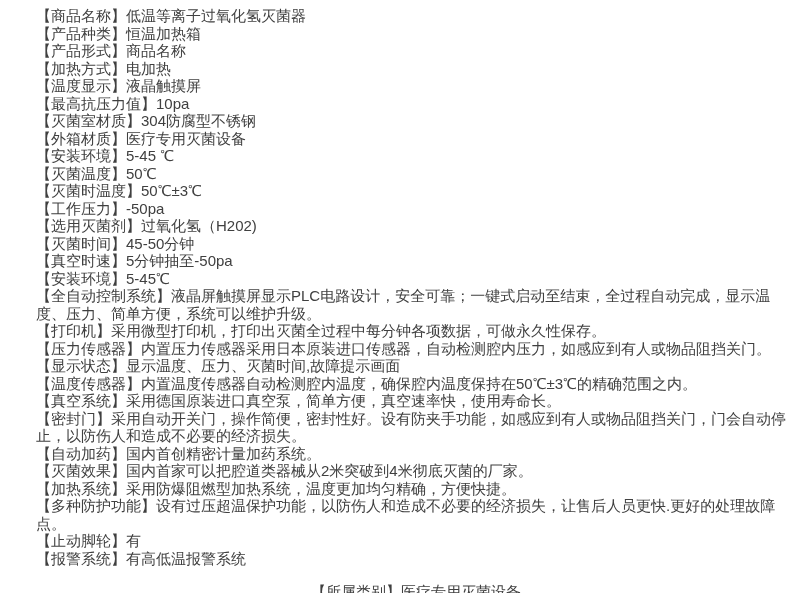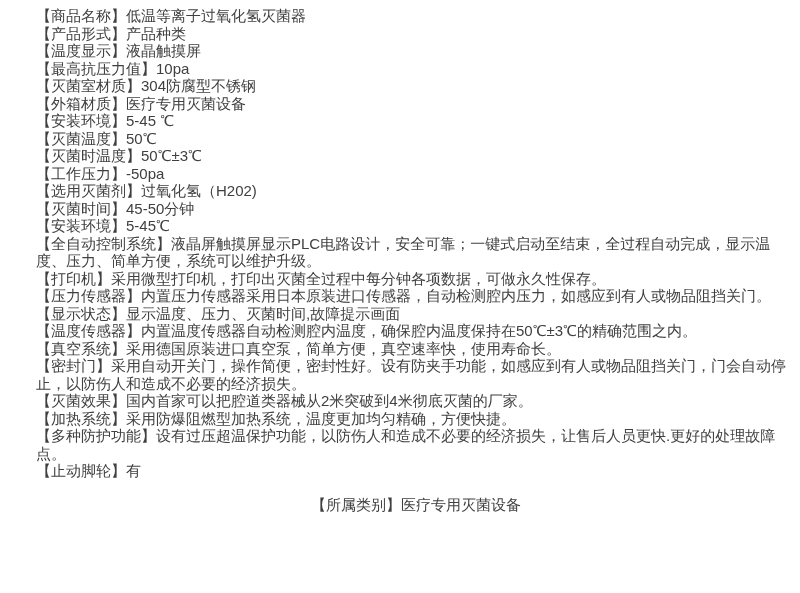--- a/index.html
+++ b/index.html
@@ -34,23 +34,25 @@
     color: #404040;
   }
 </style>
 </head>
 <body>
 
 <div class="page" style="color: rgb(64, 64, 64); background: rgb(255, 255, 255); padding-left: 36px;">
   <div id="spec-list">
   <div class="spec-row"><span class="spec-label">【商品名称】</span><span class="spec-value">低温等离子过氧化氢灭菌器</span></div>
 
+  <div class="spec-row"><span class="spec-label">【产品种类】</span><span class="spec-value">恒温加热箱</span></div>
 
-  <div class="spec-row"><span class="spec-label">【产品形式】</span><span class="spec-value">产品种类</span></div>
+  <div class="spec-row"><span class="spec-label">【产品形式】</span><span class="spec-value">商品名称</span></div>
 
+  <div class="spec-row"><span class="spec-label">【加热方式】</span><span class="spec-value">电加热</span></div>
 
   <div class="spec-row"><span class="spec-label">【温度显示】</span><span class="spec-value">液晶触摸屏</span></div>
 
   <div class="spec-row"><span class="spec-label">【最高抗压力值】</span><span class="spec-value">10pa</span></div>
 
   <div class="spec-row"><span class="spec-label">【灭菌室材质】</span><span class="spec-value">304防腐型不锈钢</span></div>
 
   <div class="spec-row"><span class="spec-label">【外箱材质】</span><span class="spec-value">医疗专用灭菌设备</span></div>
 
   <div class="spec-row"><span class="spec-label">【安装环境】</span><span class="spec-value">5-45 ℃</span></div>
@@ -58,42 +60,45 @@
   <div class="spec-row"><span class="spec-label">【灭菌温度】</span><span class="spec-value">50℃</span></div>
 
   <div class="spec-row"><span class="spec-label">【灭菌时温度】</span><span class="spec-value">50℃±3℃</span></div>
 
   <div class="spec-row"><span class="spec-label">【工作压力】</span><span class="spec-value">-50pa</span></div>
 
   <div class="spec-row"><span class="spec-label">【选用灭菌剂】</span><span class="spec-value">过氧化氢（H202)</span></div>
 
   <div class="spec-row"><span class="spec-label">【灭菌时间】</span><span class="spec-value">45-50分钟</span></div>
 
+  <div class="spec-row"><span class="spec-label">【真空时速】</span><span class="spec-value">5分钟抽至-50pa</span></div>
 
   <div class="spec-row"><span class="spec-label">【安装环境】</span><span class="spec-value">5-45℃</span></div>
 
   <div class="spec-row"><span class="spec-label">【全自动控制系统】</span><span class="spec-value">液晶屏触摸屏显示PLC电路设计，安全可靠；一键式启动至结束，全过程自动完成，显示温度、压力、简单方便，系统可以维护升级。</span></div>
 
   <div class="spec-row"><span class="spec-label">【打印机】</span><span class="spec-value">采用微型打印机，打印出灭菌全过程中每分钟各项数据，可做永久性保存。</span></div>
 
   <div class="spec-row"><span class="spec-label">【压力传感器】</span><span class="spec-value">内置压力传感器采用日本原装进口传感器，自动检测腔内压力，如感应到有人或物品阻挡关门。</span></div>
 
   <div class="spec-row"><span class="spec-label">【显示状态】</span><span class="spec-value">显示温度、压力、灭菌时间,故障提示画面</span></div>
 
   <div class="spec-row"><span class="spec-label">【温度传感器】</span><span class="spec-value">内置温度传感器自动检测腔内温度，确保腔内温度保持在50℃±3℃的精确范围之内。</span></div>
 
   <div class="spec-row"><span class="spec-label">【真空系统】</span><span class="spec-value">采用德国原装进口真空泵，简单方便，真空速率快，使用寿命长。</span></div>
 
   <div class="spec-row"><span class="spec-label">【密封门】</span><span class="spec-value">采用自动开关门，操作简便，密封性好。设有防夹手功能，如感应到有人或物品阻挡关门，门会自动停止，以防伤人和造成不必要的经济损失。</span></div>
 
+  <div class="spec-row"><span class="spec-label">【自动加药】</span><span class="spec-value">国内首创精密计量加药系统。</span></div>
 
   <div class="spec-row"><span class="spec-label">【灭菌效果】</span><span class="spec-value">国内首家可以把腔道类器械从2米突破到4米彻底灭菌的厂家。</span></div>
 
   <div class="spec-row"><span class="spec-label">【加热系统】</span><span class="spec-value">采用防爆阻燃型加热系统，温度更加均匀精确，方便快捷。</span></div>
 
   <div class="spec-row"><span class="spec-label">【多种防护功能】</span><span class="spec-value">设有过压超温保护功能，以防伤人和造成不必要的经济损失，让售后人员更快.更好的处理故障点。</span></div>
 
   <div class="spec-row"><span class="spec-label">【止动脚轮】</span><span class="spec-value">有</span></div>
 
+  <div class="spec-row"><span class="spec-label">【报警系统】</span><span class="spec-value">有高低温报警系统</span></div>
 
   <div class="spec-row spaced"><span class="spec-label">【所属类别】</span><span class="spec-value">医疗专用灭菌设备</span></div>
 </div>
 </div>
 
 </body></html>

